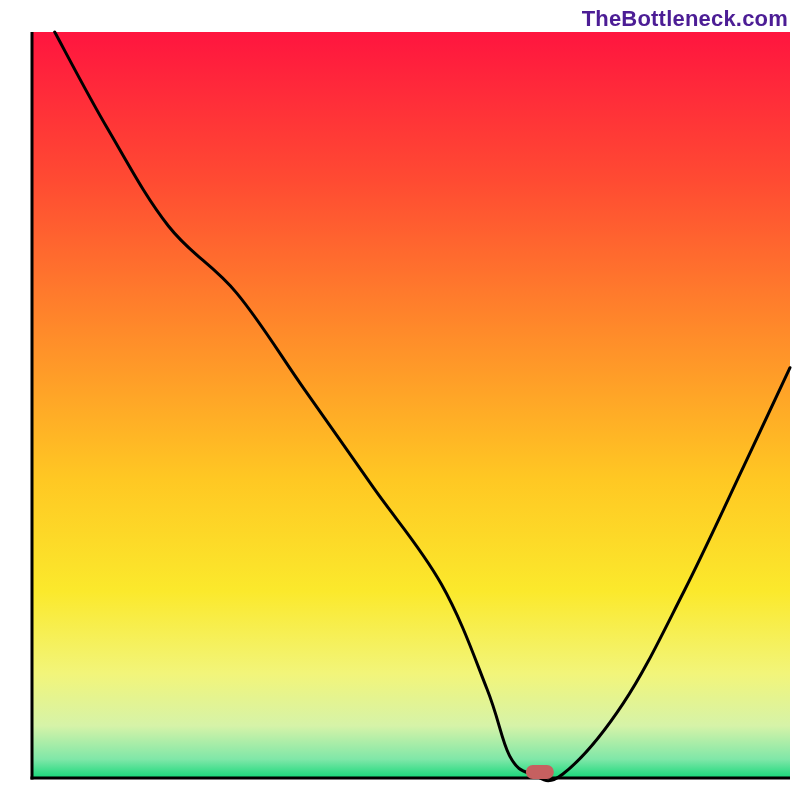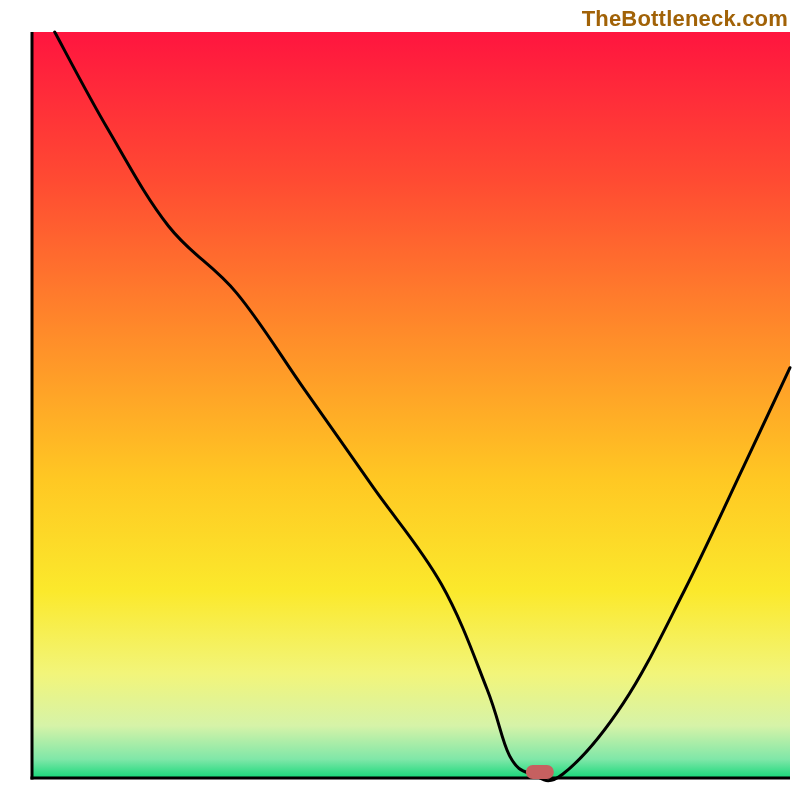--- a/index.html
+++ b/index.html
@@ -15,21 +15,21 @@
     position: relative;
     width: 800px;
     height: 800px;
   }
   .watermark {
     position: absolute;
     top: 6px;
     right: 12px;
     font-size: 22px;
     font-weight: 600;
-    color: #a16207;
+    color: #4c1d95;
     letter-spacing: 0.2px;
     z-index: 5;
     user-select: none;
   }
   svg {
     position: absolute;
     left: 0;
     top: 0;
   }
 </style>

